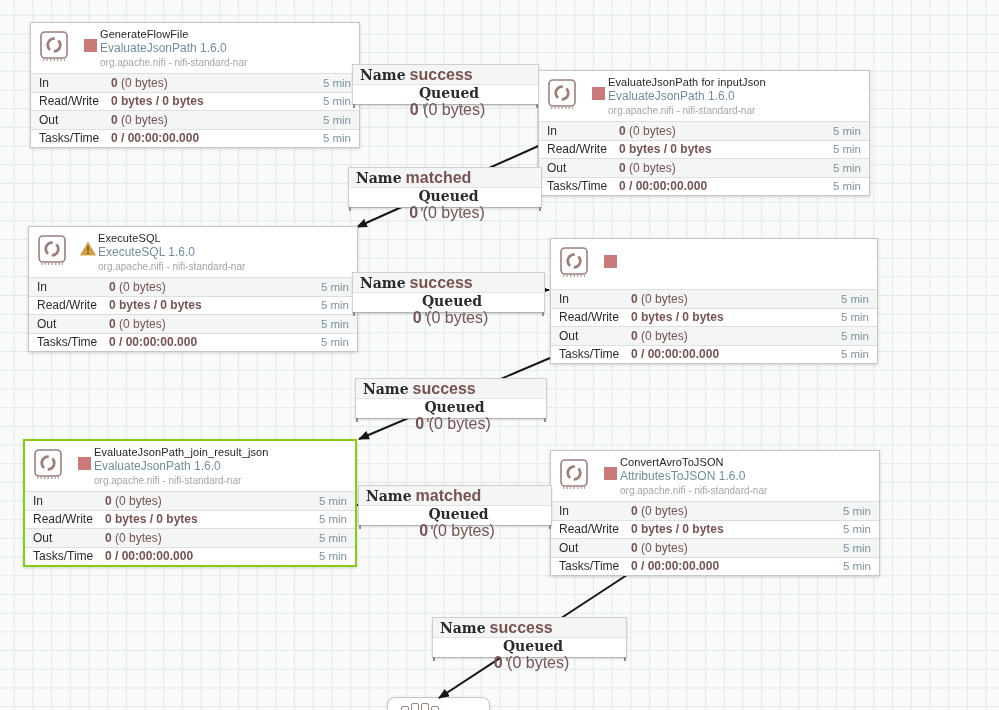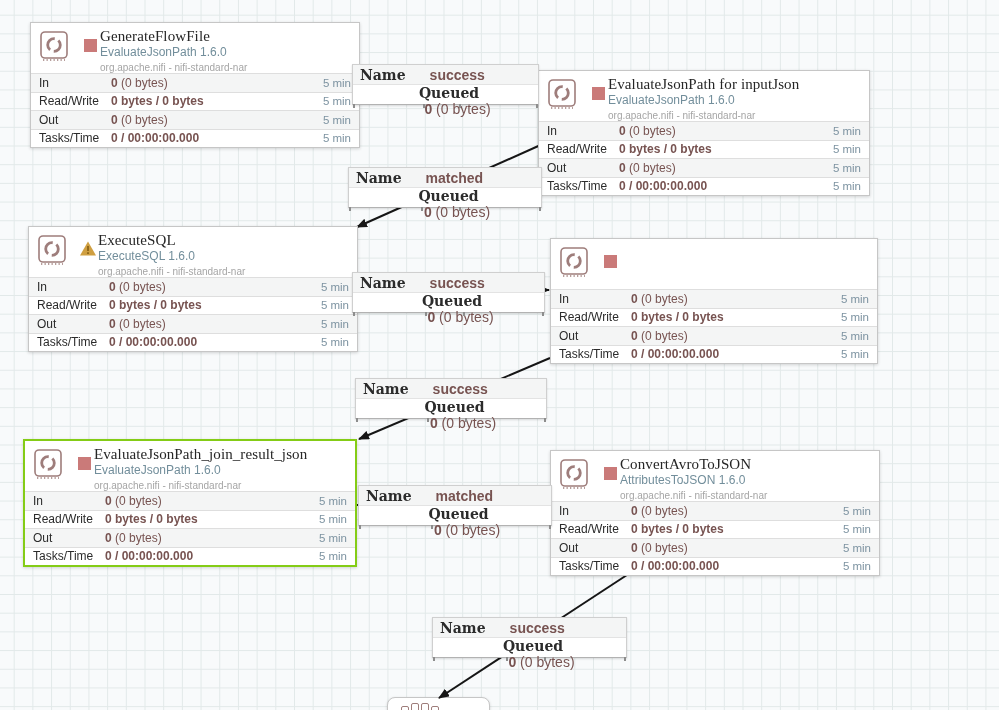--- a/index.html
+++ b/index.html
@@ -19,41 +19,41 @@
     position:absolute;z-index:3;background:#fff;
     border:1px solid #c6c6c6;box-shadow:0 1px 3px rgba(0,0,0,.16);
     width:328px;
   }
   .proc.selected{border:2px solid #84cc16;margin:-1px 16px 0 -1px;}
   .proc-header{height:50px;position:relative;background:#fff;}
   .stamp{position:absolute;left:8px;top:7px;}
   .status-square{position:absolute;left:53px;top:16px;width:13px;height:13px;background:#ca7a79;}
   .warn-icon{position:absolute;left:50px;top:13px;}
   .proc-meta{position:absolute;left:69px;top:5px;line-height:1.15;white-space:nowrap;}
-  .proc-title{font-size:15px;color:#262626;letter-spacing:.1px;font-family:Liberation Serif, serif;}
+  .proc-title{font-size:11px;color:#262626;letter-spacing:.1px;}
   .proc-type{font-size:12px;color:#728e9b;margin-top:1px;}
   .proc-bundle{font-size:10px;color:#a5a5a5;margin-top:2px;}
   .proc-rows{width:100%;}
   .stat-row{display:flex;align-items:center;height:17.5px;border-top:1px solid #dedede;font-size:12px;}
   .stat-row:nth-child(odd){background:#f4f5f5;}
   .stat-row:nth-child(even){background:#ffffff;}
   .stat-lbl{width:72px;padding-left:8px;font-family:Liberation Sans, sans-serif;font-size:12px;color:#2b2b2b;flex:none;}
   .stat-val{flex:1;color:#775351;white-space:nowrap;}
   .stat-val b{font-weight:bold;}
   .stat-win{padding-right:8px;color:#7d93a1;font-size:11.5px;flex:none;}
   
   .cl{
     position:absolute;z-index:4;background:#fff;
     border:1px solid #cfcfcf;border-bottom-color:#b2b2b2;
     box-shadow:0 1px 2px rgba(0,0,0,.14);
   }
   .cl-r1{height:19px;background:#f4f5f5;border-bottom:1px solid #e3e3e3;display:flex;align-items:center;}
   .cl-r2{height:19px;background:#fff;display:flex;align-items:center;flex-direction:column;}
   .cl-key{font-family:"DejaVu Serif",serif;font-size:14px;color:#2b2b2b;padding-left:7px;flex:none;font-weight:bold;}
-  .cl-val{margin-left:24px;font-size:14px;color:#775351;font-weight:bold;white-space:nowrap;}
+  .cl-val{margin-left:4px;font-size:16px;color:#775351;font-weight:bold;white-space:nowrap;}
   .cl-val .rest{font-weight:normal;}
   .cl-ticks{position:absolute;left:0;right:0;bottom:-4px;height:4px;pointer-events:none;
     background:
       linear-gradient(#8d8d8d,#8d8d8d) left top/2px 4px no-repeat,
       linear-gradient(#8d8d8d,#8d8d8d) 38% top/2px 4px no-repeat,
       linear-gradient(#8d8d8d,#8d8d8d) 58% top/2px 4px no-repeat,
       linear-gradient(#8d8d8d,#8d8d8d) right top/2px 4px no-repeat;}
   
   .partial{
     position:absolute;z-index:1;left:387px;top:697px;width:101px;height:20px;

